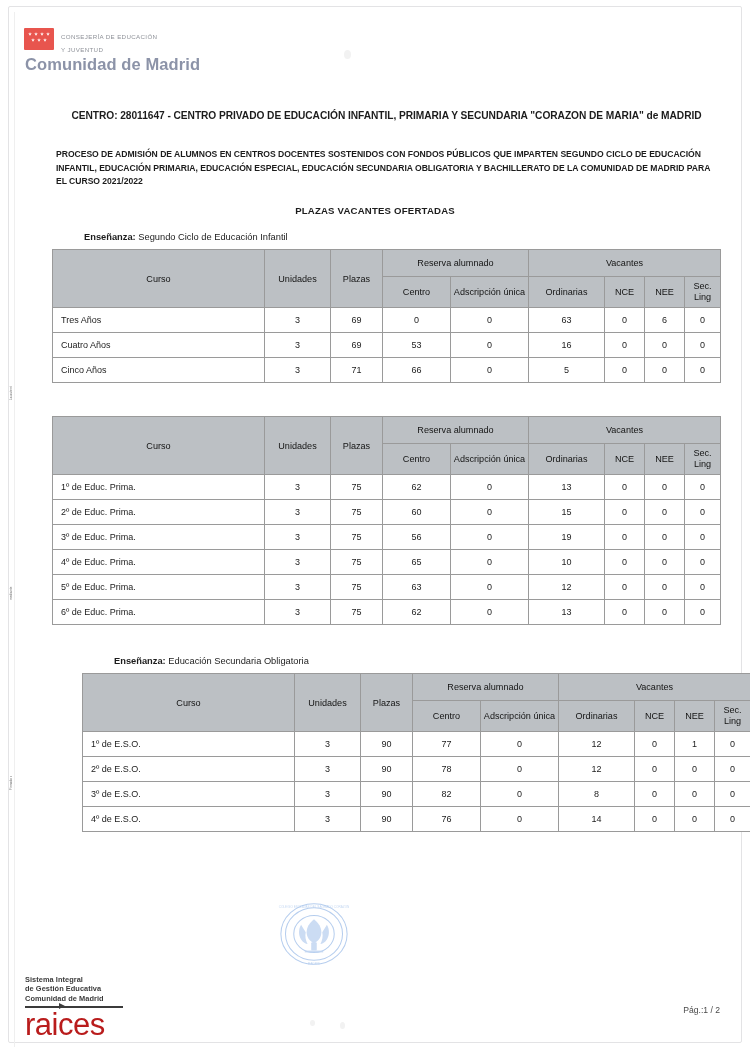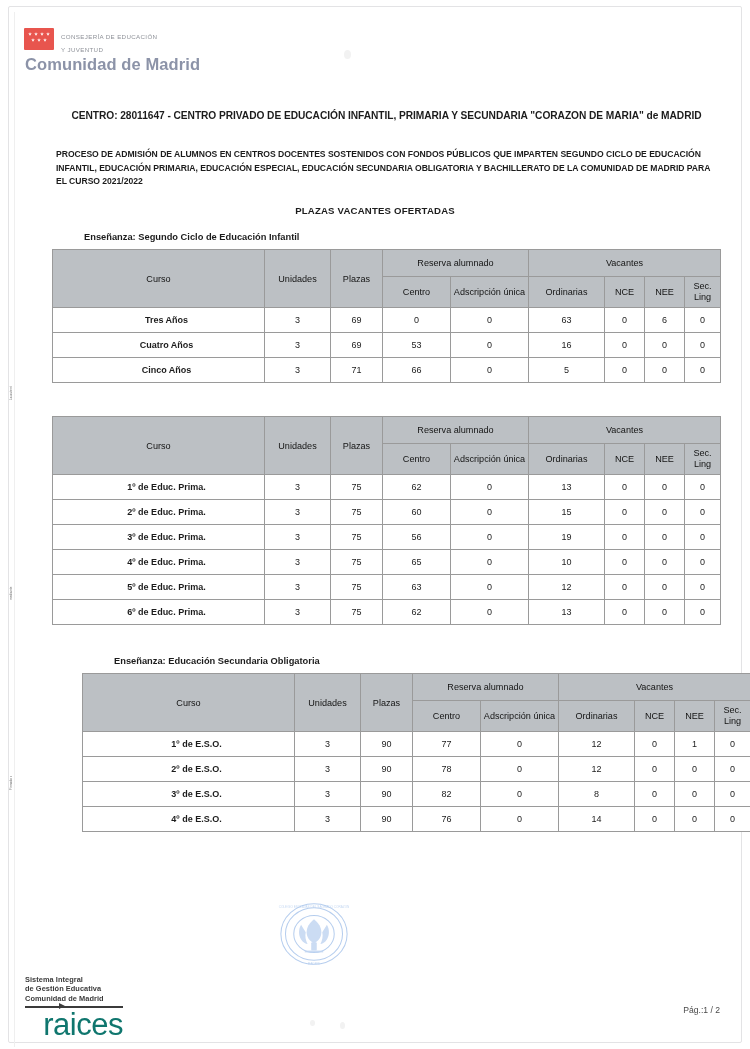--- a/index.html
+++ b/index.html
@@ -137,21 +137,21 @@
   }
 
   
   .section { position: absolute; left: 52px; width: 668px; }
   .ens-label {
     font-size: 9.3px;
     margin-bottom: 7px;
     white-space: nowrap;
   }
   .ens-label b { font-weight: bold; padding-left: 32px; }
-  .ens-label span { font-weight: bold; }
+  .ens-label span { font-weight: normal; }
 
   table.vt {
     border-collapse: collapse;
     width: 668px;
     table-layout: fixed;
     font-size: 9px;
   }
   table.vt th, table.vt td {
     border: 1px solid #9a9a9a;
     padding: 0;
@@ -163,24 +163,23 @@
     background: #bcc0c4;
     font-weight: normal;
     color: #141414;
     font-size: 9.1px;
   }
   table.vt thead th.h-top { height: 26px; }
   table.vt thead th.h-bot { height: 30px; line-height: 11px; }
   table.vt thead th.h-span { height: 56px; }
   table.vt tbody td { height: 24px; background: #ffffff; }
   table.vt tbody td.curso {
-    text-align: center;
-    padding-left: 16px;
+    text-align: left;
+    padding-left: 8px;
     white-space: nowrap;
-    font-weight: bold;
   }
 
   
   col.c-curso { width: 212px; }
   col.c-unid  { width: 66px; }
   col.c-plaz  { width: 52px; }
   col.c-centro{ width: 68px; }
   col.c-adsc  { width: 78px; }
   col.c-ord   { width: 76px; }
   col.c-nce   { width: 40px; }
@@ -221,25 +220,24 @@
     content: "";
     position: absolute;
     left: 34px;
     top: -3px;
     border-left: 6px solid #3b3b3b;
     border-top: 3px solid transparent;
     border-bottom: 3px solid transparent;
   }
   .raices-word {
     font-size: 31px;
-    color: #0f766e;
+    color: #b91c1c;
     letter-spacing: -0.5px;
     line-height: 31px;
     font-weight: normal;
-    text-align: right;
   }
   .pagenum {
     position: absolute;
     right: 30px;
     top: 1005px;
     font-size: 8.6px;
     color: #4a4a4a;
   }
 
   

